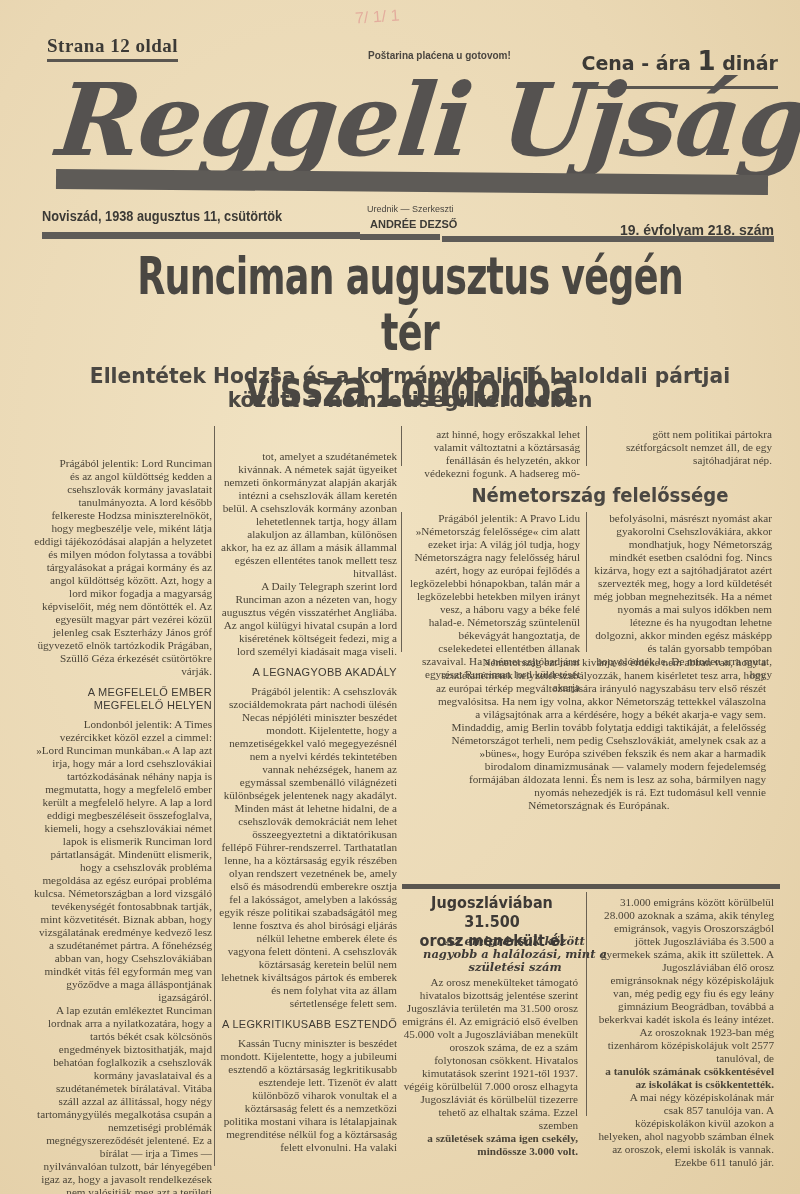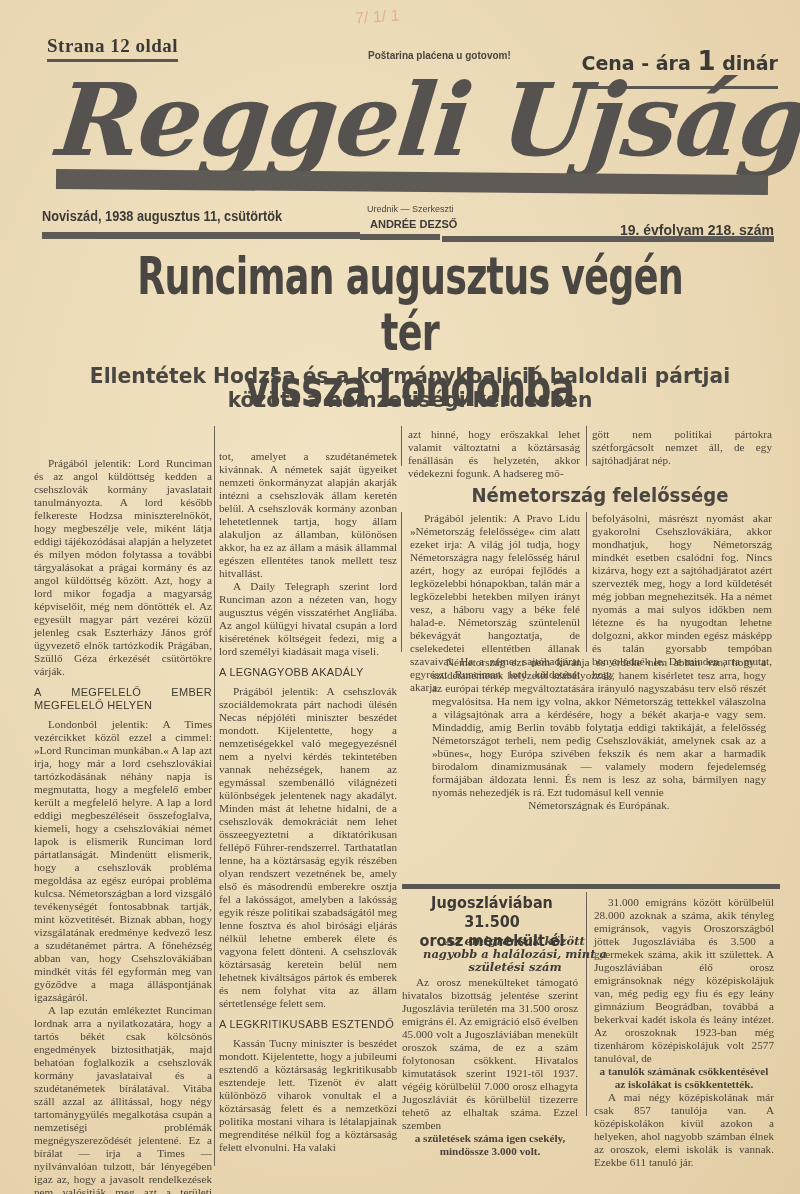--- a/index.html
+++ b/index.html
@@ -16,21 +16,21 @@
   .dateline{left:42px;top:207px;font-size:15px;font-weight:bold;font-family:"Liberation Sans",sans-serif;color:#3c3a36;transform:scaleX(0.85);transform-origin:left;}
   .editor-l{left:367px;top:204px;font-size:9px;font-family:"Liberation Sans",sans-serif;color:#4a4640;}
   .editor-n{left:370px;top:218px;font-size:11px;font-weight:bold;font-family:"Liberation Sans",sans-serif;color:#3c3a36;}
   .issue{right:26px;top:222px;font-size:14px;font-weight:bold;font-family:"Liberation Sans",sans-serif;color:#3c3a36;}
   .rule1{left:42px;top:232px;width:318px;height:7px;background:#5e5b57;}
   .rule2{left:360px;top:234px;width:80px;height:6px;background:#5e5b57;}
   .rule3{left:442px;top:236px;width:332px;height:6px;background:#5e5b57;}
   .headline{left:60px;top:248px;width:700px;text-align:center;font-family:"DejaVu Sans Condensed","DejaVu Sans","Liberation Sans",sans-serif;font-weight:bold;font-size:52px;line-height:56px;color:#4a4742;transform:scaleX(0.78);transform-origin:center;letter-spacing:-1px;}
   .subhead{left:40px;top:364px;width:740px;text-align:center;font-family:"DejaVu Sans","Liberation Sans",sans-serif;font-weight:bold;font-size:22px;line-height:24px;color:#4a4742;transform:scaleX(0.92);}
   .col{position:absolute;font-size:11.2px;line-height:13px;text-align:justify;color:#4a4438;}
-  .col p{margin:0;text-indent:14px;}
+  .col p{margin:0;text-indent:14px;text-align:right;}
   .col .sect{font-family:"Liberation Sans",sans-serif;font-size:11px;line-height:13px;margin:8px 0 6px 0;text-indent:0;color:#3e3a34;letter-spacing:0.3px;}
   .vrule{position:absolute;width:1px;background:#6a6254;}
   .c1{left:34px;top:428px;width:178px;margin-top:29px;}
   .c2{left:219px;top:428px;width:178px;margin-top:22px;}
   .c3{left:408px;top:428px;width:172px;}
   .c4{left:592px;top:428px;width:180px;}
   .nem-title{left:420px;top:484px;width:360px;text-align:center;font-family:"DejaVu Sans","Liberation Sans",sans-serif;font-weight:bold;font-size:19px;color:#4a4742;transform:scaleX(0.95);}
   .c3b{left:410px;top:512px;width:170px;}
   .c4b{left:592px;top:512px;width:180px;}
   .wide{left:432px;top:656px;width:334px;font-size:11.2px;}

